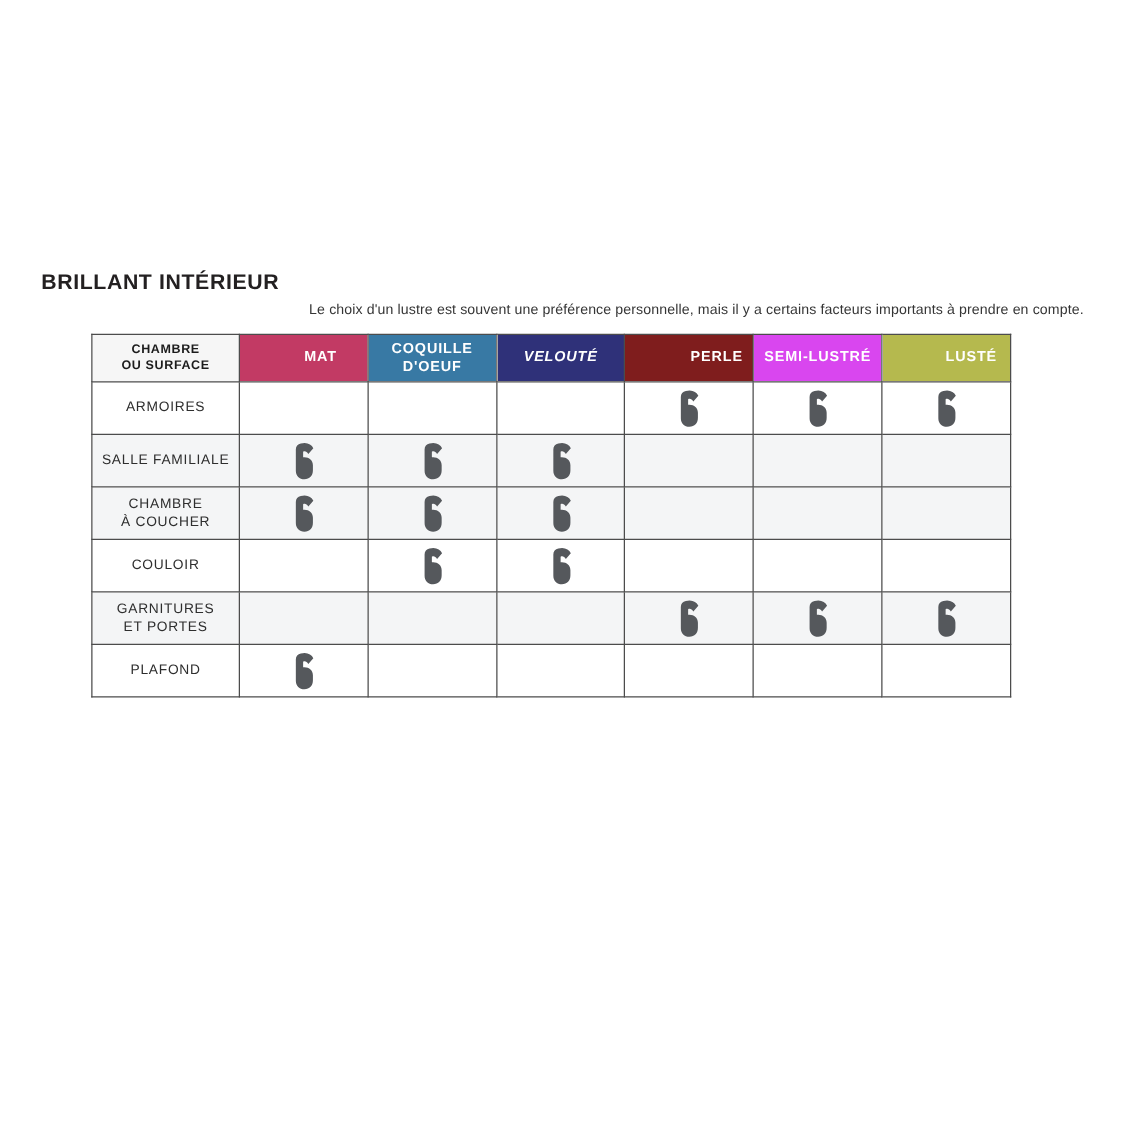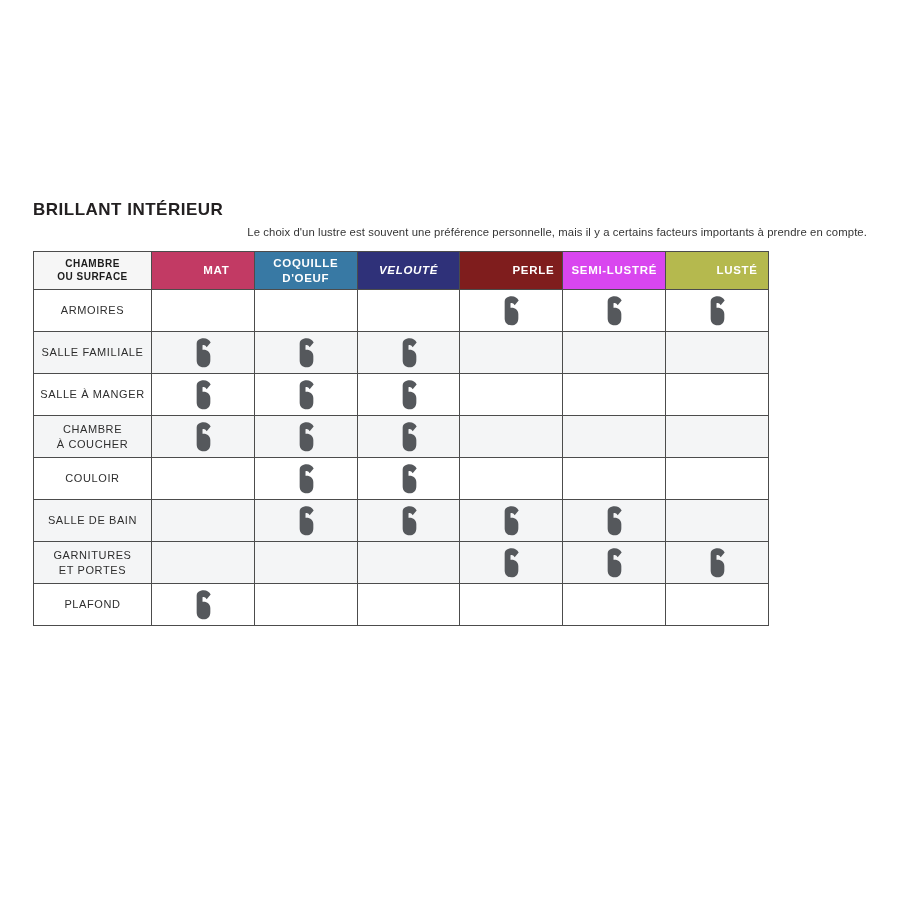--- a/index.html
+++ b/index.html
@@ -1,30 +1,30 @@
 <!DOCTYPE html>
 <html><head>
 <meta charset="utf-8">
 <style>
   * { margin:0; padding:0; box-sizing:border-box; }
   html,body { width:900px; height:900px; background:#ffffff; overflow:hidden; }
   body { font-family:"Liberation Sans", sans-serif; position:relative; }
 
-  .content { position:absolute; left:33px; top:200px; width:834px; }
+  .content { position:absolute; left:33px; top:216px; width:834px; }
 
   .page-title {
     font-size:17px; font-weight:bold; color:#232021;
     letter-spacing:0.5px; margin-bottom:6px;
   }
   .page-subtitle {
     font-size:11.3px; color:#353535; letter-spacing:0.1px; margin-bottom:13px;text-align:right;
   }
 
   table.sheen-table {
-    border-collapse:collapse; width:736px; table-layout:fixed;
+    border-collapse:collapse; width:736px; table-layout:fixed;margin-left:40px;
   }
   .sheen-table th, .sheen-table td {
     border:1px solid #4c4c4c; text-align:center; vertical-align:middle;
     overflow:hidden;
   }
   .sheen-table thead th {
     height:38px; font-size:11.5px; font-weight:bold; color:#ffffff;
     letter-spacing:0.7px; white-space:pre-line; line-height:1.25;
   }
   .sheen-table thead th.rowhead {
@@ -146,65 +146,20 @@
              L21.8,26.6
              C21.8,31.8 18.6,35.2 13.6,35.2
              C8.8,35.2 5.4,32.2 5.4,27
              L5.4,6.6
              C5.4,3.6 7.2,1.7 10.2,0.9 Z" fill="#55585c"></path>
   </svg></td>
           <td class="check"></td>
           <td class="check"></td>
           <td class="check"></td>
         </tr>
-        <tr class="">
-          <td class="rowlabel">SALLE À MANGER</td>
-          <td class="check"><svg class="brand-b" width="22" height="30" viewBox="0 0 26 36" aria-hidden="true">
-    <path d="M10.2,0.9
-             C15.8,-0.7 20.4,1.5 22.2,5.4
-             L17.4,11
-             C15.9,8.4 13.9,7.9 12.4,8.8
-             L12.4,14.2
-             C17.6,13.6 21.8,16.8 21.8,21.8
-             L21.8,26.6
-             C21.8,31.8 18.6,35.2 13.6,35.2
-             C8.8,35.2 5.4,32.2 5.4,27
-             L5.4,6.6
-             C5.4,3.6 7.2,1.7 10.2,0.9 Z" fill="#55585c"></path>
-  </svg></td>
-          <td class="check"><svg class="brand-b" width="22" height="30" viewBox="0 0 26 36" aria-hidden="true">
-    <path d="M10.2,0.9
-             C15.8,-0.7 20.4,1.5 22.2,5.4
-             L17.4,11
-             C15.9,8.4 13.9,7.9 12.4,8.8
-             L12.4,14.2
-             C17.6,13.6 21.8,16.8 21.8,21.8
-             L21.8,26.6
-             C21.8,31.8 18.6,35.2 13.6,35.2
-             C8.8,35.2 5.4,32.2 5.4,27
-             L5.4,6.6
-             C5.4,3.6 7.2,1.7 10.2,0.9 Z" fill="#55585c"></path>
-  </svg></td>
-          <td class="check"><svg class="brand-b" width="22" height="30" viewBox="0 0 26 36" aria-hidden="true">
-    <path d="M10.2,0.9
-             C15.8,-0.7 20.4,1.5 22.2,5.4
-             L17.4,11
-             C15.9,8.4 13.9,7.9 12.4,8.8
-             L12.4,14.2
-             C17.6,13.6 21.8,16.8 21.8,21.8
-             L21.8,26.6
-             C21.8,31.8 18.6,35.2 13.6,35.2
-             C8.8,35.2 5.4,32.2 5.4,27
-             L5.4,6.6
-             C5.4,3.6 7.2,1.7 10.2,0.9 Z" fill="#55585c"></path>
-  </svg></td>
-          <td class="check"></td>
-          <td class="check"></td>
-          <td class="check"></td>
-        </tr>
         <tr class="alt">
           <td class="rowlabel">CHAMBRE
 À COUCHER</td>
           <td class="check"><svg class="brand-b" width="22" height="30" viewBox="0 0 26 36" aria-hidden="true">
     <path d="M10.2,0.9
              C15.8,-0.7 20.4,1.5 22.2,5.4
              L17.4,11
              C15.9,8.4 13.9,7.9 12.4,8.8
              L12.4,14.2
              C17.6,13.6 21.8,16.8 21.8,21.8
@@ -271,77 +226,20 @@
              C21.8,31.8 18.6,35.2 13.6,35.2
              C8.8,35.2 5.4,32.2 5.4,27
              L5.4,6.6
              C5.4,3.6 7.2,1.7 10.2,0.9 Z" fill="#55585c"></path>
   </svg></td>
           <td class="check"></td>
           <td class="check"></td>
           <td class="check"></td>
         </tr>
         <tr class="alt">
-          <td class="rowlabel">SALLE DE BAIN</td>
-          <td class="check"></td>
-          <td class="check"><svg class="brand-b" width="22" height="30" viewBox="0 0 26 36" aria-hidden="true">
-    <path d="M10.2,0.9
-             C15.8,-0.7 20.4,1.5 22.2,5.4
-             L17.4,11
-             C15.9,8.4 13.9,7.9 12.4,8.8
-             L12.4,14.2
-             C17.6,13.6 21.8,16.8 21.8,21.8
-             L21.8,26.6
-             C21.8,31.8 18.6,35.2 13.6,35.2
-             C8.8,35.2 5.4,32.2 5.4,27
-             L5.4,6.6
-             C5.4,3.6 7.2,1.7 10.2,0.9 Z" fill="#55585c"></path>
-  </svg></td>
-          <td class="check"><svg class="brand-b" width="22" height="30" viewBox="0 0 26 36" aria-hidden="true">
-    <path d="M10.2,0.9
-             C15.8,-0.7 20.4,1.5 22.2,5.4
-             L17.4,11
-             C15.9,8.4 13.9,7.9 12.4,8.8
-             L12.4,14.2
-             C17.6,13.6 21.8,16.8 21.8,21.8
-             L21.8,26.6
-             C21.8,31.8 18.6,35.2 13.6,35.2
-             C8.8,35.2 5.4,32.2 5.4,27
-             L5.4,6.6
-             C5.4,3.6 7.2,1.7 10.2,0.9 Z" fill="#55585c"></path>
-  </svg></td>
-          <td class="check"><svg class="brand-b" width="22" height="30" viewBox="0 0 26 36" aria-hidden="true">
-    <path d="M10.2,0.9
-             C15.8,-0.7 20.4,1.5 22.2,5.4
-             L17.4,11
-             C15.9,8.4 13.9,7.9 12.4,8.8
-             L12.4,14.2
-             C17.6,13.6 21.8,16.8 21.8,21.8
-             L21.8,26.6
-             C21.8,31.8 18.6,35.2 13.6,35.2
-             C8.8,35.2 5.4,32.2 5.4,27
-             L5.4,6.6
-             C5.4,3.6 7.2,1.7 10.2,0.9 Z" fill="#55585c"></path>
-  </svg></td>
-          <td class="check"><svg class="brand-b" width="22" height="30" viewBox="0 0 26 36" aria-hidden="true">
-    <path d="M10.2,0.9
-             C15.8,-0.7 20.4,1.5 22.2,5.4
-             L17.4,11
-             C15.9,8.4 13.9,7.9 12.4,8.8
-             L12.4,14.2
-             C17.6,13.6 21.8,16.8 21.8,21.8
-             L21.8,26.6
-             C21.8,31.8 18.6,35.2 13.6,35.2
-             C8.8,35.2 5.4,32.2 5.4,27
-             L5.4,6.6
-             C5.4,3.6 7.2,1.7 10.2,0.9 Z" fill="#55585c"></path>
-  </svg></td>
-          <td class="check"></td>
-        </tr>
-        <tr class="alt">
           <td class="rowlabel">GARNITURES
 ET PORTES</td>
           <td class="check"></td>
           <td class="check"></td>
           <td class="check"></td>
           <td class="check"><svg class="brand-b" width="22" height="30" viewBox="0 0 26 36" aria-hidden="true">
     <path d="M10.2,0.9
              C15.8,-0.7 20.4,1.5 22.2,5.4
              L17.4,11
              C15.9,8.4 13.9,7.9 12.4,8.8

